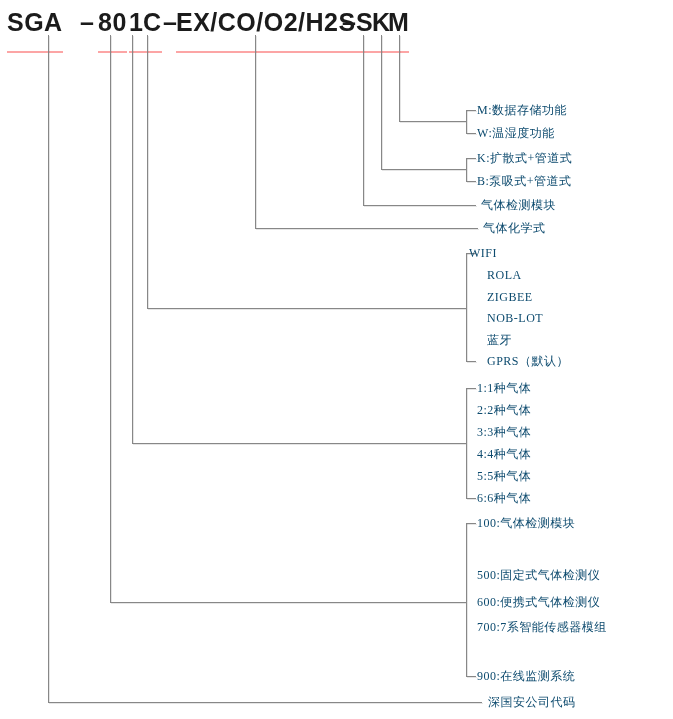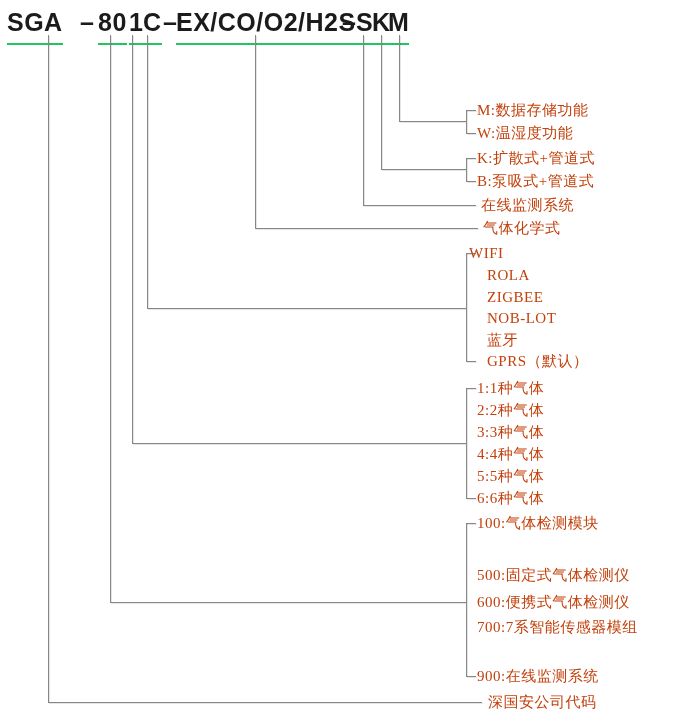--- a/index.html
+++ b/index.html
@@ -18,42 +18,42 @@
     height: 26px;
     line-height: 26px;
     font-family: "Liberation Sans", "DejaVu Sans", sans-serif;
     font-weight: bold;
     font-size: 25px;
     letter-spacing: 0.5px;
     color: #1b1b1b;
     white-space: nowrap;
   }
   .seg.u {
-    border-bottom: 2px solid #22c55e;
-    padding-bottom: 8px;
+    border-bottom: 2px solid #fca5a5;
+    padding-bottom: 16px;
   }
   
   .vline {
     position: absolute;
     width: 1px;
     background: #878787;
     box-shadow: 1px 1px 0 rgba(0,0,0,0.10);
   }
   .hline {
     position: absolute;
     height: 1px;
     background: #878787;
     box-shadow: 1px 1px 0 rgba(0,0,0,0.10);
   }
   
   .label {
     position: absolute;
     transform: translateY(-50%);
-    font-size: 15px;
-    color: #c2410c;
+    font-size: 12px;
+    color: #0c4a6e;
     white-space: nowrap;
     letter-spacing: 0.5px;
   }
 </style>
 </head>
 <body>
 
 <div class="diagram">
 
   <div>
@@ -107,21 +107,21 @@
   <div class="vline" style="left:466px; top:523px; height:153px"></div>
   <div class="hline" style="left:466px; top:523px; width:10px"></div>
   <div class="hline" style="left:466px; top:676px; width:10px"></div>
 
   <span class="label" style="left:477px; top:110px">M:数据存储功能</span>
   <span class="label" style="left:477px; top:133px">W:温湿度功能</span>
 
   <span class="label" style="left:477px; top:158px">K:扩散式+管道式</span>
   <span class="label" style="left:477px; top:181px">B:泵吸式+管道式</span>
 
-  <span class="label" style="left:481px; top:205px">在线监测系统</span>
+  <span class="label" style="left:481px; top:205px">气体检测模块</span>
   <span class="label" style="left:483px; top:228px">气体化学式</span>
 
   <span class="label" style="left:469px; top:253px">WIFI</span>
   <span class="label" style="left:487px; top:275px">ROLA</span>
   <span class="label" style="left:487px; top:297px">ZIGBEE</span>
   <span class="label" style="left:487px; top:318px">NOB-LOT</span>
   <span class="label" style="left:487px; top:340px">蓝牙</span>
   <span class="label" style="left:487px; top:361px">GPRS（默认）</span>
 
   <span class="label" style="left:477px; top:388px">1:1种气体</span>

